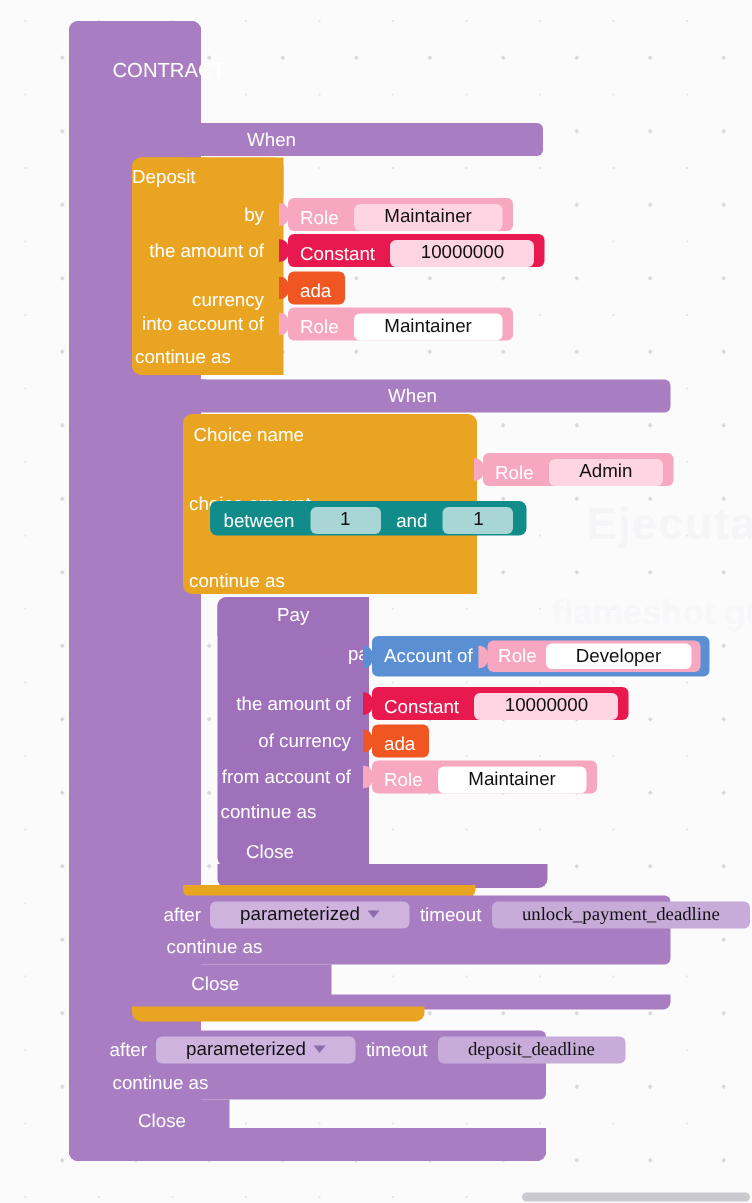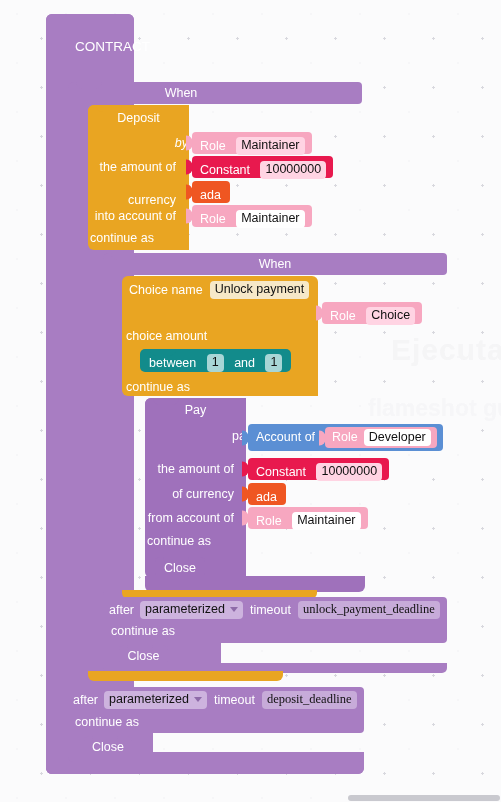--- a/index.html
+++ b/index.html
@@ -36,21 +36,21 @@
   .pinkrole{background:#f7a7c0;}
   .crimson{background:#e8194e;}
   .orange{background:#ef5622;}
   .teal{background:#128b8b;}
   .blue{background:#5b8fd4;}
 
   .lbl{color:#ffffff;font-size:12.5px;line-height:1;white-space:nowrap;}
 
   
   .field{
-    display:inline-block;border-radius:4px;padding:2px 5px 3px;
+    display:inline-block;border-radius:4px;padding:2px 20px 3px;
     font-size:12.5px;line-height:1;color:#111;white-space:nowrap;
     vertical-align:middle;
   }
   .f-cream{background:#f6e8c8;}
   .f-pink{background:#ffd4e3;}
   .f-white{background:#ffffff;}
   .f-teal{background:#a8d6d6;}
   .f-lilac{background:#cdb3de;}
   .f-lilac2{background:#c7abd9;font-family:Liberation Serif, serif;}
 
@@ -91,23 +91,23 @@
   <div class="blk purple" style="left:46px;top:756px;width:318px;height:18px;border-radius:0 0 6px 6px;"></div>
 
   <div class="blk purple" style="left:68px;top:82px;width:24px;height:680px;border-radius:6px 0 0 6px;"></div>
   <div class="blk purple" style="left:68px;top:82px;width:294px;height:22px;border-radius:6px 4px 4px 0;"></div>
   <div class="notch purple" style="left:76px;top:82px;"></div>
   <div class="lbl" style="position:absolute;left:0;top:87px;width:362px;text-align:center;">When</div>
 
   <div class="blk gold" style="left:88px;top:105px;width:101px;height:145px;border-radius:6px 0 0 6px;"></div>
   <div class="blk gold" style="left:88px;top:105px;width:101px;height:26px;border-radius:6px 6px 0 0;"></div>
   <div class="notch gold" style="left:96px;top:105px;"></div>
-  <div class="lbl" style="position:absolute;left:88px;top:112px;width:101px;text-align:center;">Deposit</div>
-
-  <div class="row rt" style="left:100px;top:135px;width:88px;height:16px;font-style:italic;">
+  <div class="lbl" style="position:absolute;left:88px;top:112px;width:101px;">Deposit</div>
+
+  <div class="row rt" style="left:88px;top:135px;width:88px;height:16px;">
     <span class="lbl">by</span>
   </div>
   <div class="blk pinkrole" style="left:192px;top:132px;height:22px;border-radius:4px;padding:4px 7px 4px 8px;">
     <span class="tab pinkrole"></span>
     <span class="lbl">Role</span>
     <span class="field f-pink" style="margin-left:6px;">Maintainer</span>
   </div>
 
   <div class="row rt" style="left:88px;top:159px;width:88px;height:16px;">
     <span class="lbl">the amount of</span>
@@ -140,32 +140,31 @@
   <div class="blk purple" style="left:103px;top:253px;width:24px;height:345px;border-radius:6px 0 0 6px;"></div>
   <div class="blk purple" style="left:103px;top:253px;width:344px;height:22px;border-radius:6px 4px 4px 0;"></div>
   <div class="notch purple" style="left:111px;top:253px;"></div>
   <div class="lbl" style="position:absolute;left:103px;top:258px;width:344px;text-align:center;">When</div>
 
   <div class="blk gold" style="left:122px;top:276px;width:196px;height:120px;border-radius:6px 6px 0 6px;"></div>
   <div class="notch gold" style="left:130px;top:276px;"></div>
 
   <div class="row" style="left:129px;top:280px;height:20px;">
     <span class="lbl">Choice name</span>
-    <span class="field f-cream" style="margin-left:7px;">Unlock payment</span>
   </div>
 
   <div class="blk pinkrole" style="left:322px;top:302px;height:22px;border-radius:4px;padding:4px 7px 4px 8px;">
     <span class="tab pinkrole"></span>
     <span class="lbl">Role</span>
-    <span class="field f-pink" style="margin-left:6px;">Choice</span>
+    <span class="field f-pink" style="margin-left:6px;">Admin</span>
   </div>
 
   <div class="lbl" style="position:absolute;left:126px;top:330px;">choice amount</div>
 
-  <div class="blk teal" style="left:140px;top:349px;height:23px;border-radius:5px;padding:4px 9px 4px 9px;">
+  <div class="blk teal" style="left:140px;top:334px;height:23px;border-radius:5px;padding:4px 9px 4px 9px;">
     <div class="notch teal" style="left:10px;top:0;"></div>
     <span class="lbl">between</span>
     <span class="field f-teal" style="margin-left:6px;">1</span>
     <span class="lbl" style="margin-left:6px;">and</span>
     <span class="field f-teal" style="margin-left:6px;">1</span>
   </div>
 
   <div class="lbl" style="position:absolute;left:126px;top:381px;">continue as</div>
 
   <div class="blk purple-d" style="left:145px;top:398px;width:101px;height:180px;border-radius:6px 0 0 6px;"></div>

